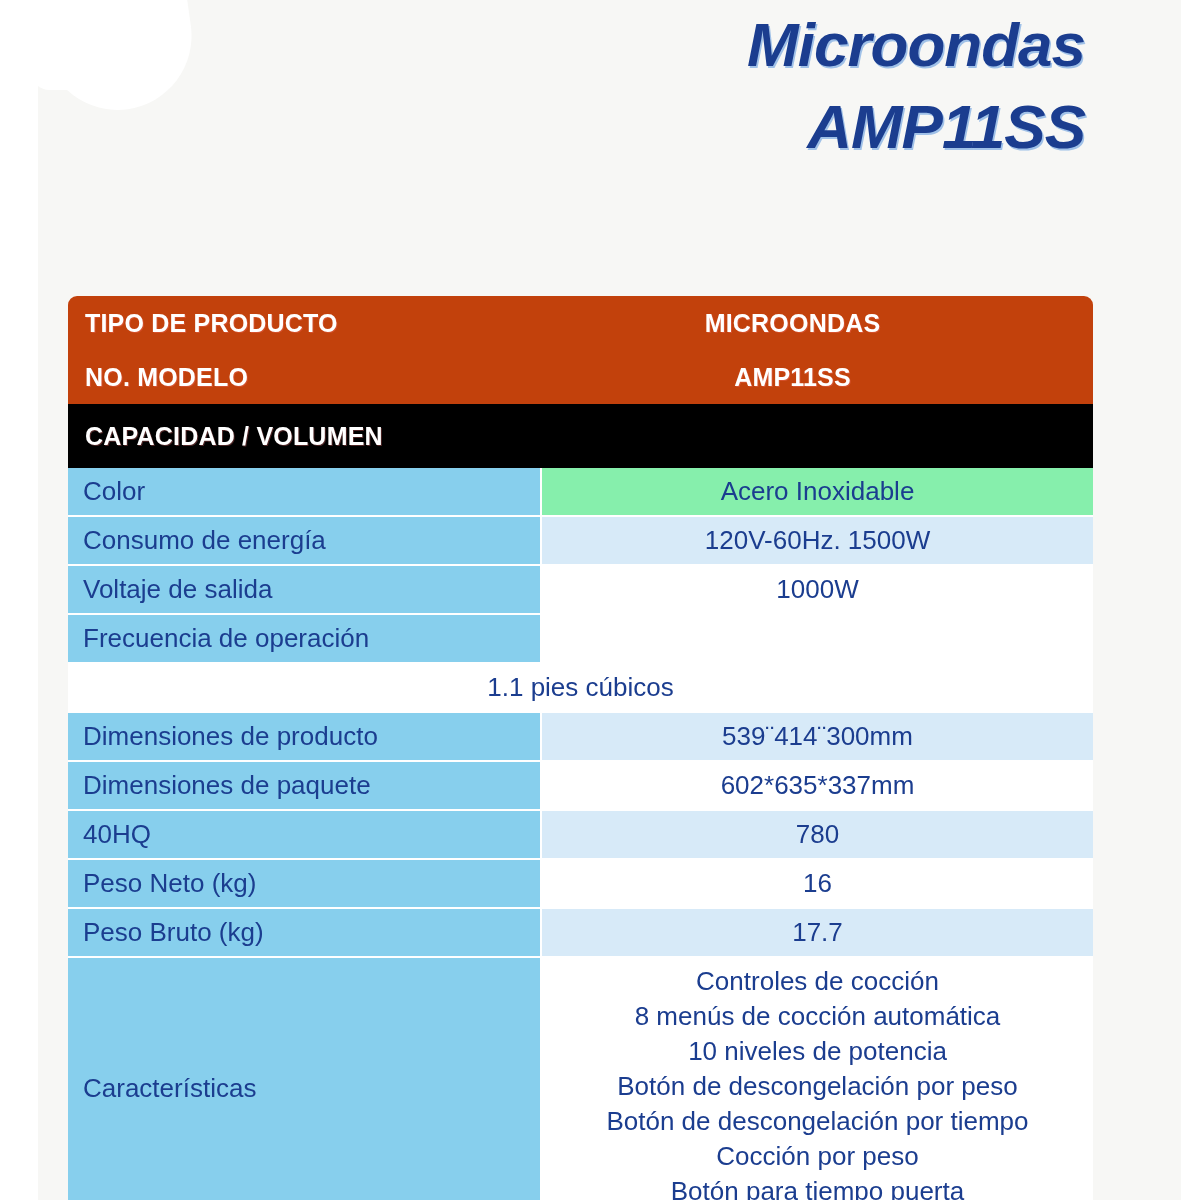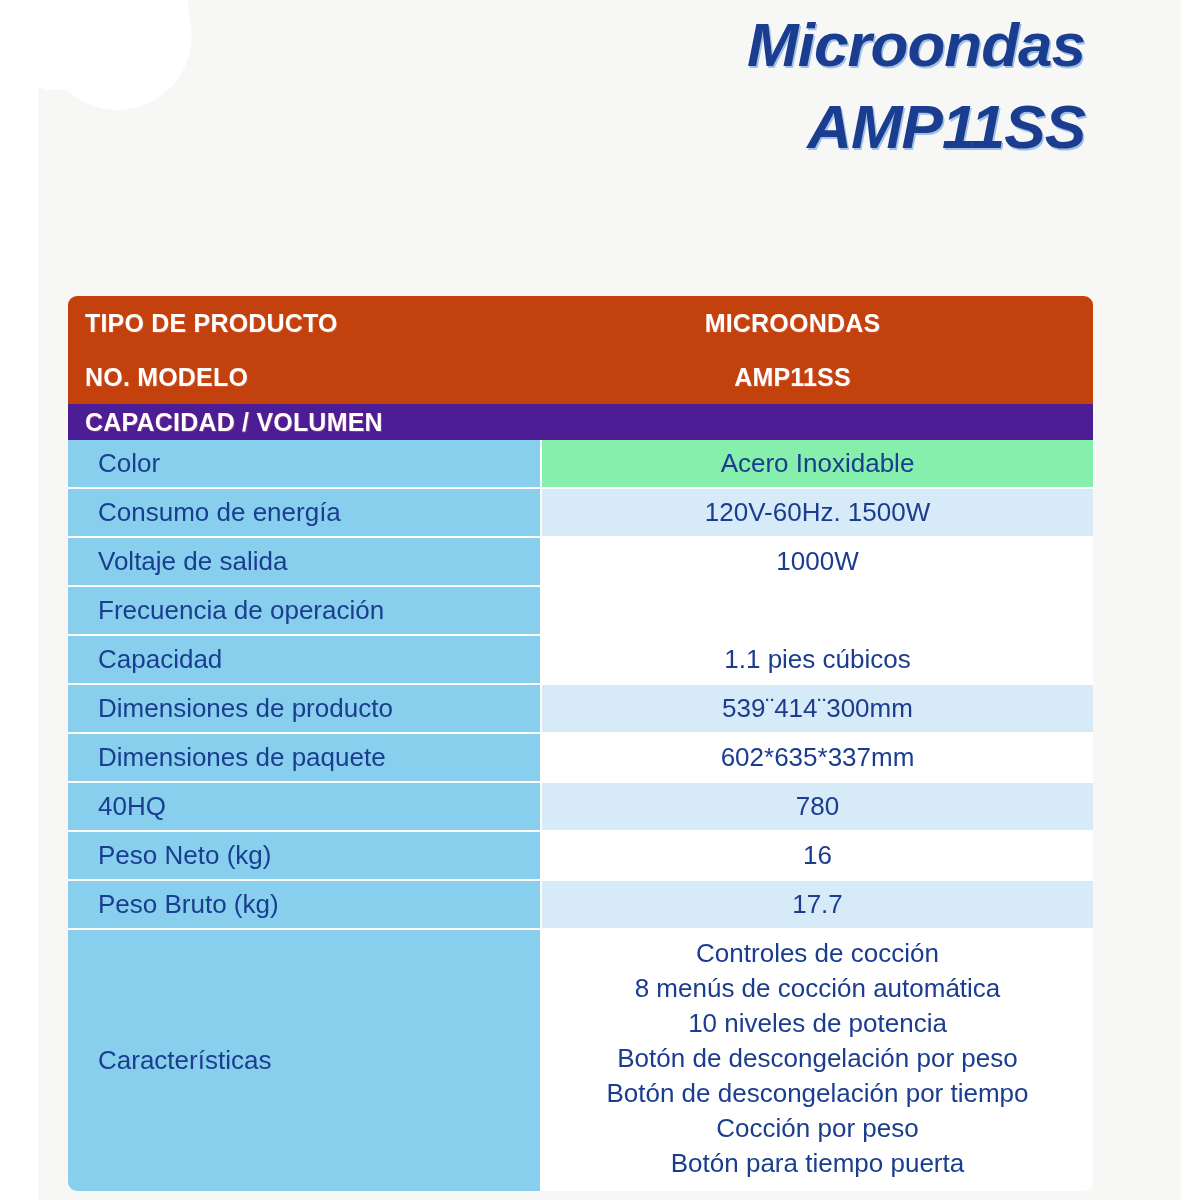--- a/index.html
+++ b/index.html
@@ -102,22 +102,22 @@
     text-align: center;
     color: #ffffff;
     font-weight: bold;
     font-size: 25px;
     letter-spacing: 0.2px;
     padding-right: 50px;
     box-sizing: border-box;
     text-shadow: 1px 1px 0 rgba(255,120,120,0.30);
   }
   .hdr-section {
-    background: #4c1d95;
-    height: 36px;
+    background: #000000;
+    height: 64px;
     display: flex;
     align-items: center;
     text-align: center;
   }
   .hdr-section .lbl {
     padding-left: 17px;
     color: #ffffff;
     font-weight: bold;
     font-size: 25px;
     letter-spacing: 0.2px;
@@ -130,21 +130,21 @@
   .row {
     display: flex;
     min-height: 49px;
   }
   .cell-label {
     width: 474px;
     box-sizing: border-box;
     background: #87cfed;
     color: #1b3d8f;
     font-size: 26px;
-    padding: 0 0 0 30px;
+    padding: 0 0 0 15px;
     display: flex;
     align-items: center;
     border-bottom: 2px solid #ffffff;
     border-right: 2px solid #ffffff;
   }
   .cell-value {
     flex: 1;
     box-sizing: border-box;
     color: #1b3d8f;
     font-size: 26px;
@@ -225,21 +225,20 @@
       <div class="row">
         <div class="cell-label">Voltaje de salida</div>
         <div class="cell-value v-white">1000W</div>
       </div>
 
       <div class="row">
         <div class="cell-label">Frecuencia de operación</div>
       </div>
 
       <div class="row">
-        <div class="cell-label">Capacidad</div>
         <div class="cell-value v-white">1.1 pies cúbicos</div>
       </div>
 
       <div class="row">
         <div class="cell-label">Dimensiones de producto</div>
         <div class="cell-value v-tint">539¨414¨300mm</div>
       </div>
 
       <div class="row">
         <div class="cell-label">Dimensiones de paquete</div>

